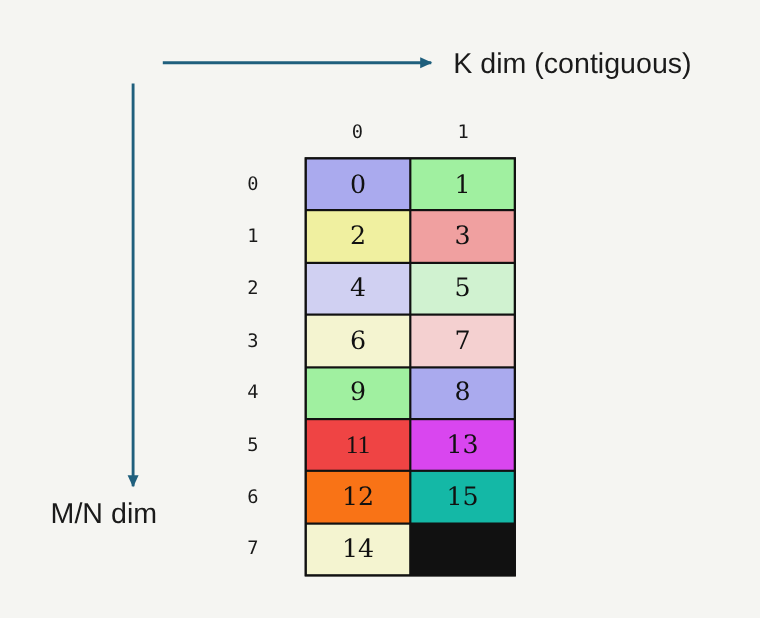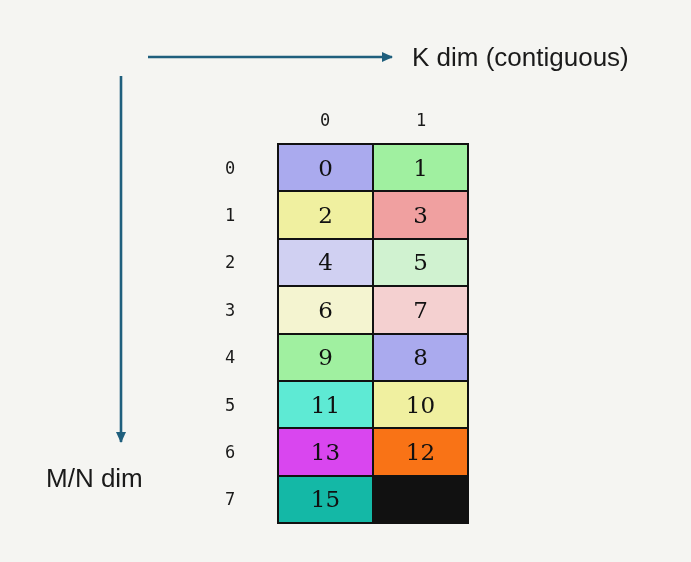--- a/index.html
+++ b/index.html
@@ -15,21 +15,21 @@
   .arrows { position: absolute; left: 0; top: 0; }
   .arrow { stroke: var(--arrow, #1f5f7d); stroke-width: 2.6; fill: none; }
   .axis-label {
     position: absolute;
     color: #1a1a1a;
     font-size: 26px;
     line-height: 30px;
     white-space: nowrap;
   }
   .k-label  { left: 412px; top: 42px; }
-  .mn-label { left: 46px;  top: 463px; }
+  .mn-label { left: 46px;  top: 451px; }
 
   .col-headers {
     position: absolute; left: 277px; top: 110px;
     width: 192px; display: flex;
   }
   .col-header {
     width: 96px; text-align: center;
     font-family: "DejaVu Sans Mono", monospace;
     font-size: 17px; color: #1a1a1a;
   }
@@ -93,20 +93,20 @@
       <div class="cell" style="background: rgb(170, 170, 238);">0</div>
       <div class="cell" style="background: rgb(160, 240, 160);">1</div>
       <div class="cell" style="background: rgb(240, 240, 160);">2</div>
       <div class="cell" style="background: rgb(240, 160, 160);">3</div>
       <div class="cell" style="background: rgb(208, 208, 242);">4</div>
       <div class="cell" style="background: rgb(208, 242, 208);">5</div>
       <div class="cell" style="background: rgb(244, 244, 208);">6</div>
       <div class="cell" style="background: rgb(244, 208, 208);">7</div>
       <div class="cell" style="background: rgb(160, 240, 160);">9</div>
       <div class="cell" style="background: rgb(170, 170, 238);">8</div>
-      <div class="cell" style="background: #5eead4;">11</div>
-      <div class="cell" style="background: rgb(240, 240, 160);">10</div>
+      <div class="cell" style="background: #ef4444; font-family: Liberation Serif, serif;">11</div>
       <div class="cell" style="background: #d946ef;">13</div>
       <div class="cell" style="background: #f97316;">12</div>
       <div class="cell" style="background: #14b8a6;">15</div>
+      <div class="cell" style="background: rgb(244, 244, 208);">14</div>
     </div>
 
 </div>
 
 </body></html>

